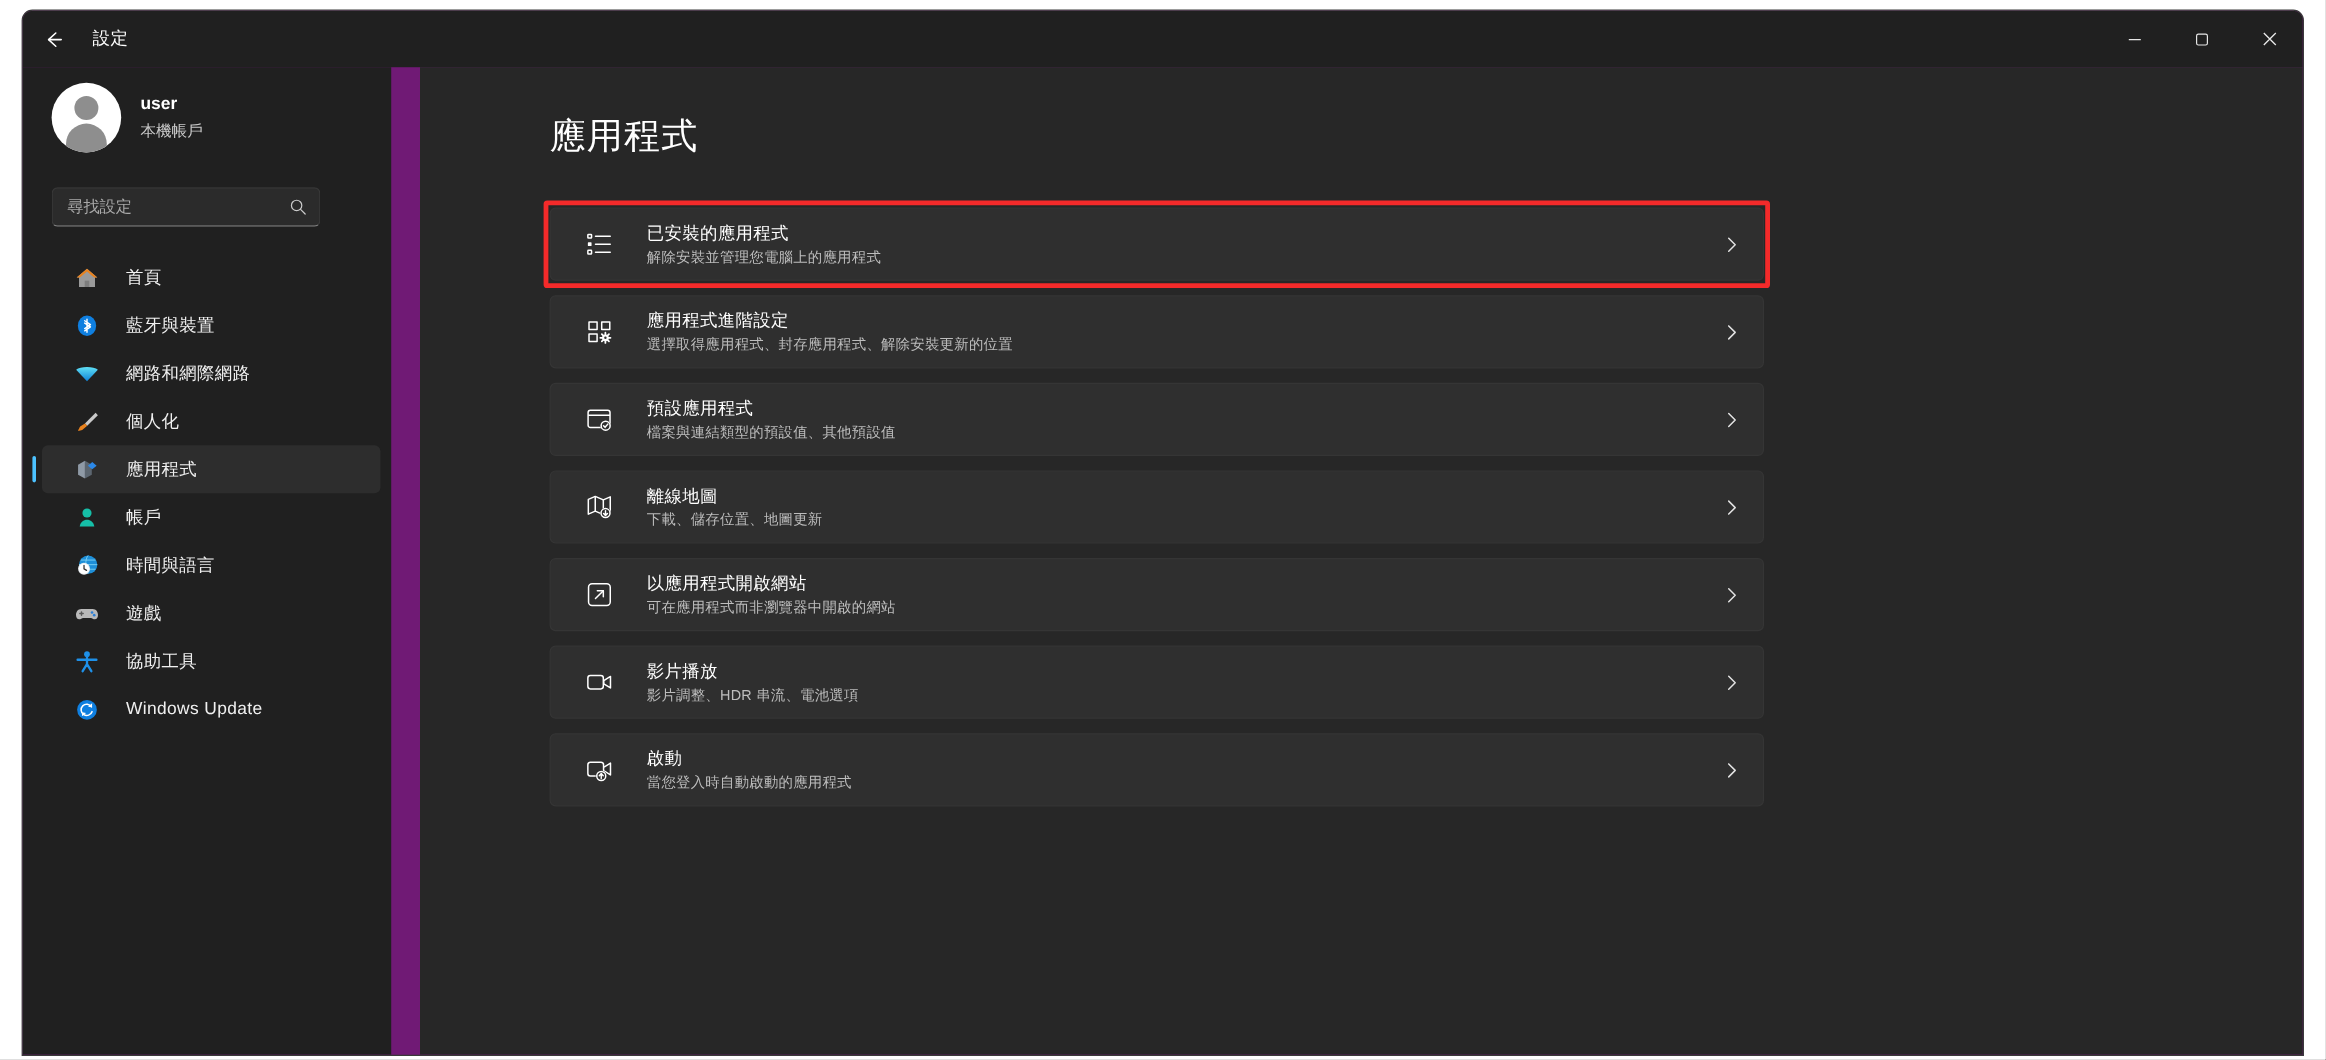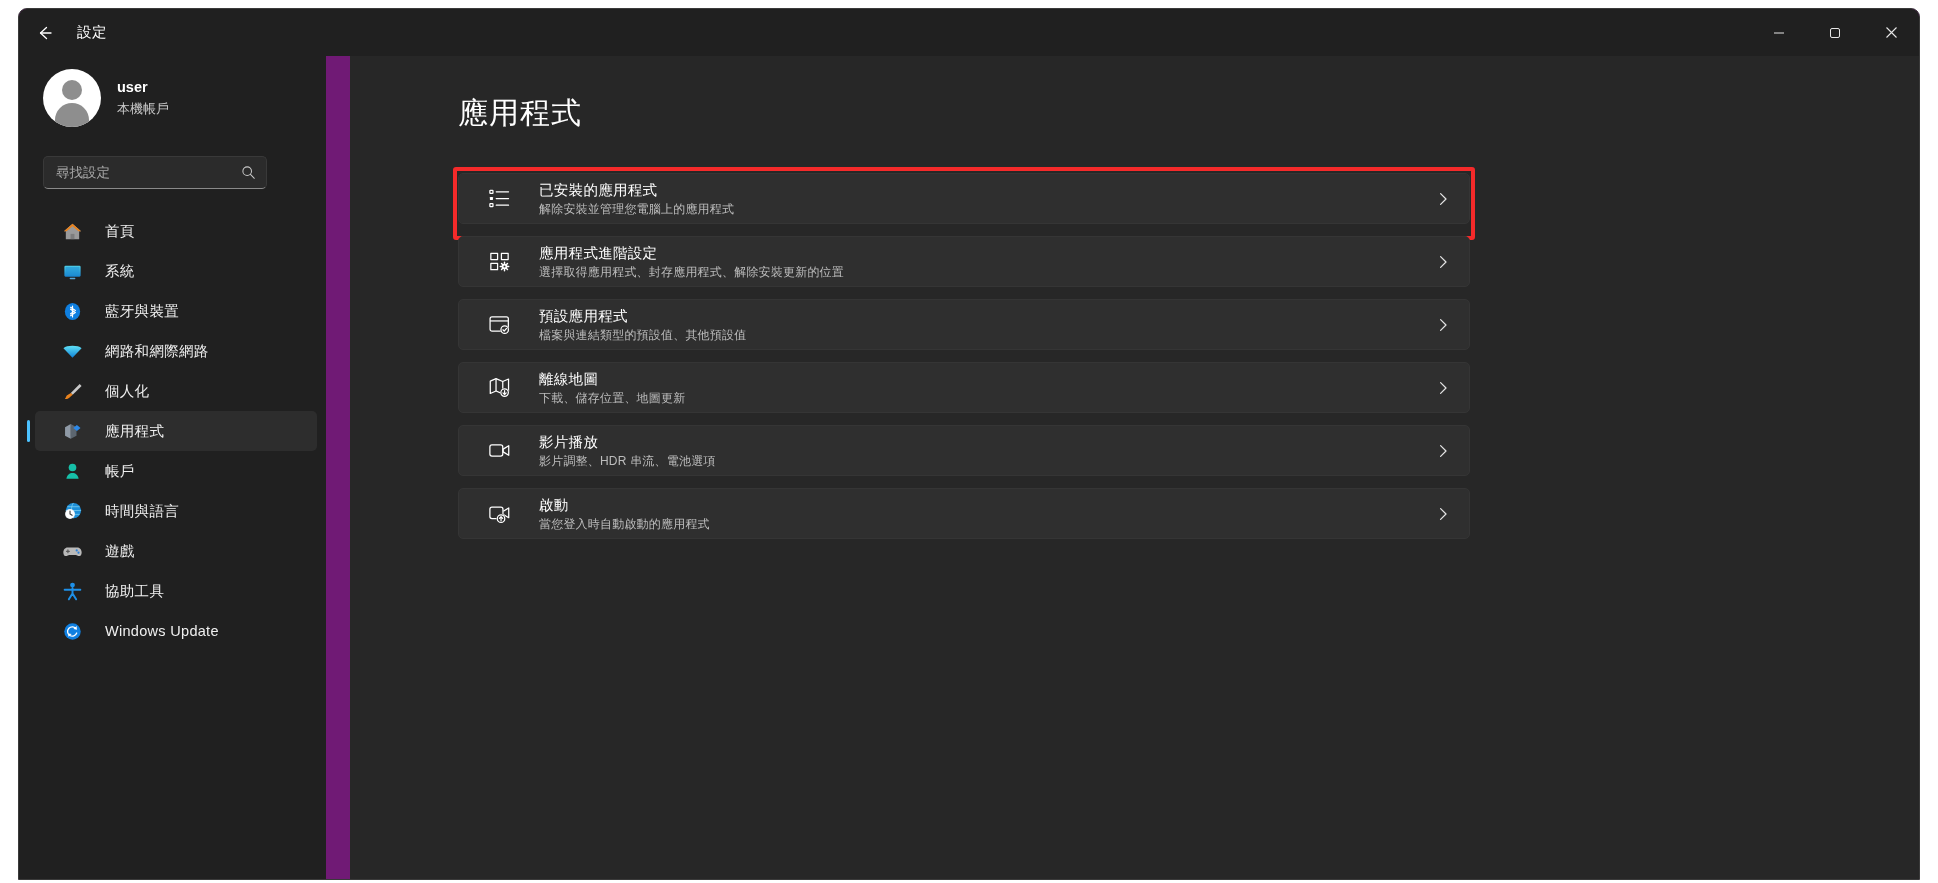--- a/index.html
+++ b/index.html
@@ -122,21 +122,21 @@
     position:relative;
     overflow:hidden;
   }
   .page-title {
     font-size:30px; color:#ffffff; font-weight:normal;
     margin-left:108px; letter-spacing:1px;
   }
   .cards { margin:39px 0 0 108px; width:1012px; }
   .card-slot { position:relative; margin-bottom:12px; }
   .card {
-    height:51px; background:#2f2f2f;
+    height:61px; background:#2f2f2f;
     border:1px solid #353535;
     border-radius:5px;
     display:flex; align-items:center;
     padding:0 18px 0 27px;
   }
   .card-icon {
     width:26px; height:26px; flex:0 0 26px;
     display:flex; align-items:center; justify-content:center;
     margin-right:27px;
   }
@@ -219,36 +219,20 @@
             <span class="nav-icon">
               <svg width="21" height="21" viewBox="0 0 22 22">
                 <path d="M11 3 L20 10.7 L18 10.7 L18 19 L4 19 L4 10.7 L2 10.7 Z" fill="#9a9a9a"></path>
                 <path d="M11 3 L20 10.7 L17.2 10.7 L11 5.4 L4.8 10.7 L2 10.7 Z" fill="#e8821e"></path>
                 <rect x="9" y="13.5" width="4" height="5.5" fill="#7d7d7d"></rect>
               </svg>
             </span>
             <span class="nav-label">首頁</span>
           </div>
 
-          <div class="nav-item">
-            <span class="nav-icon">
-              <svg width="21" height="21" viewBox="0 0 22 22">
-                <defs>
-                    <linearGradient id="gsys" x1="0" y1="0" x2="0" y2="1">
-                  <stop offset="0" stop-color="#4fd0e8"></stop>
-                      <stop offset="1" stop-color="#1782cf"></stop>
-                </linearGradient>
-                  </defs>
-                <rect x="2.5" y="5" width="17" height="11.5" rx="1.2" fill="url(#gsys)"></rect>
-                <rect x="3.8" y="6.2" width="14.4" height="8.6" fill="#1d8fd6" opacity=".55"></rect>
-                <rect x="8" y="17.6" width="6" height="1.5" rx=".7" fill="#5aa7d6"></rect>
-              </svg>
-            </span>
-            <span class="nav-label">系統</span>
-          </div>
 
           <div class="nav-item">
             <span class="nav-icon">
               <svg width="21" height="21" viewBox="0 0 22 22">
                 <ellipse cx="11" cy="11" rx="8" ry="9" fill="#0f7fe0"></ellipse>
                 <path d="M9 6.6 L14 10 L9 13.4 M9 8.6 L14 12 L9 15.4 M11 5.3 L11 16.7" fill="none" stroke="#ffffff" stroke-width="1.25" stroke-linejoin="round" stroke-linecap="round"></path>
               </svg>
             </span>
             <span class="nav-label">藍牙與裝置</span>
           </div>
@@ -439,20 +423,40 @@
                 <span class="card-sub" style="display: block;">下載、儲存位置、地圖更新</span>
               </span>
               <span class="chev">
                 <svg width="14" height="14" viewBox="0 0 14 14">
                   <path d="M4.6 1.6 L10 7 L4.6 12.4" fill="none" stroke="#e3e3e3" stroke-width="1.25" stroke-linecap="round" stroke-linejoin="round"></path>
                 </svg>
               </span>
             </div>
           </div>
 
+          <div class="card-slot">
+            <div class="card">
+              <span class="card-icon">
+                <svg width="25" height="25" viewBox="0 0 26 26">
+                  <rect x="3.6" y="3.6" width="18.8" height="18.8" rx="3" fill="none" stroke="#ffffff" stroke-width="1.3"></rect>
+                  <path d="M9.6 16.4 L16.4 9.6" stroke="#ffffff" stroke-width="1.3" stroke-linecap="round"></path>
+                  <path d="M11.2 9.6 H16.4 V14.8" fill="none" stroke="#ffffff" stroke-width="1.3" stroke-linecap="round" stroke-linejoin="round"></path>
+                </svg>
+              </span>
+              <span class="card-text">
+                <span class="card-title" style="display: block;">以應用程式開啟網站</span>
+                <span class="card-sub" style="display: block;">可在應用程式而非瀏覽器中開啟的網站</span>
+              </span>
+              <span class="chev">
+                <svg width="14" height="14" viewBox="0 0 14 14">
+                  <path d="M4.6 1.6 L10 7 L4.6 12.4" fill="none" stroke="#e3e3e3" stroke-width="1.25" stroke-linecap="round" stroke-linejoin="round"></path>
+                </svg>
+              </span>
+            </div>
+          </div>
 
           <div class="card-slot">
             <div class="card">
               <span class="card-icon">
                 <svg width="25" height="25" viewBox="0 0 26 26">
                   <rect x="3" y="7.2" width="13.4" height="11.6" rx="2.2" fill="none" stroke="#ffffff" stroke-width="1.3"></rect>
                   <path d="M16.8 11.6 L22.6 8 V18 L16.8 14.4 Z" fill="none" stroke="#ffffff" stroke-width="1.3" stroke-linejoin="round"></path>
                 </svg>
               </span>
               <span class="card-text">

